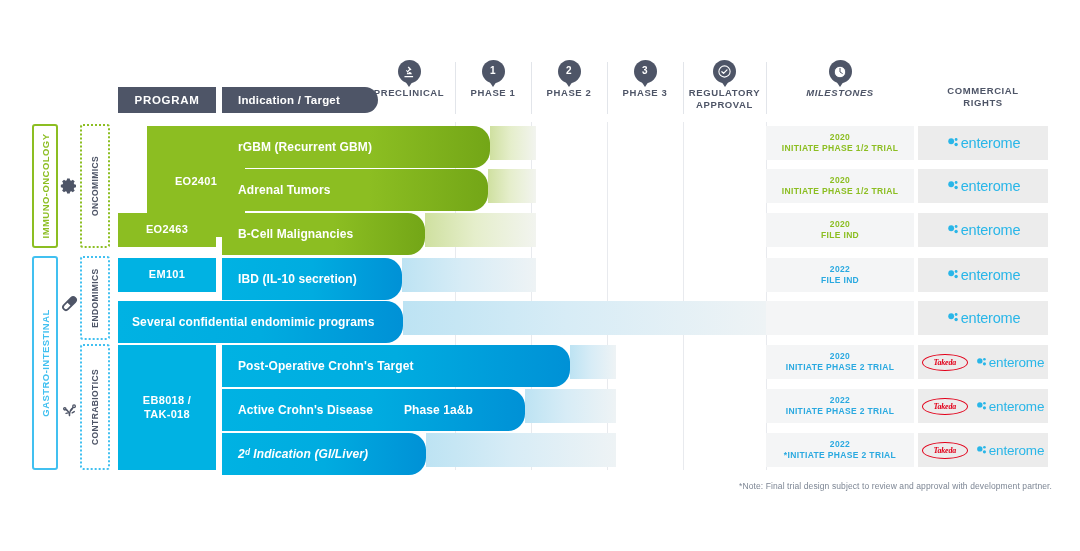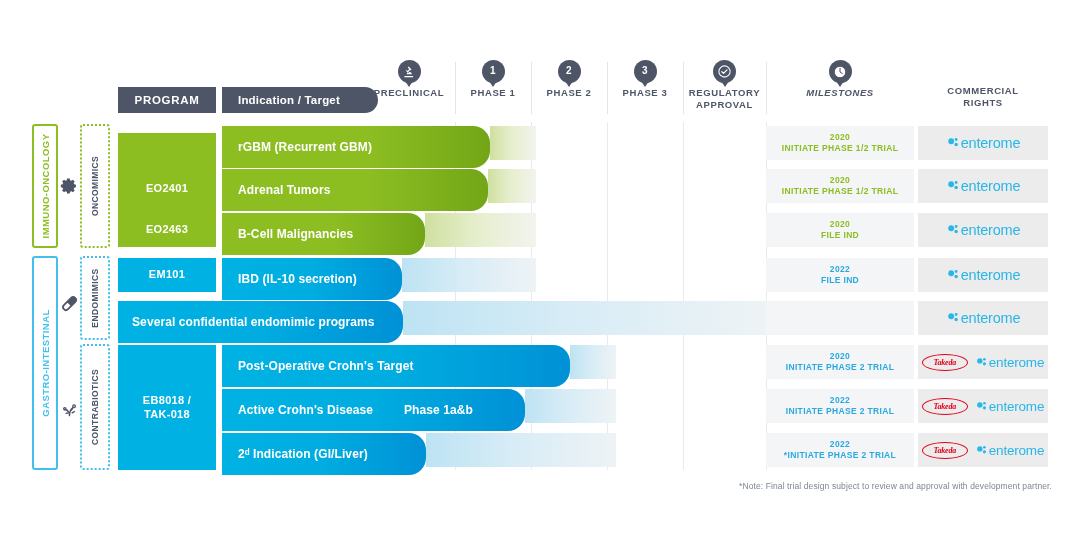--- a/index.html
+++ b/index.html
@@ -250,21 +250,21 @@
     </svg>
   </div>
 
   <div class="plat-bracket" id="pl-endo" style="top:256px;height:84px;">
     <div class="vtext">ENDOMIMICS</div>
   </div>
   <div class="plat-bracket" id="pl-contra" style="top:344px;height:126px;">
     <div class="vtext">CONTRABIOTICS</div>
   </div>
 
-  <div class="prog-cell prog-green" style="top:133px;height:111px;">EO2401</div>
+  <div class="prog-cell prog-green" style="top:126px;height:111px;margin-left:29px;">EO2401</div>
 
   <div class="prog-cell prog-green" style="top:213px;height:34px;">EO2463</div>
   <div class="prog-cell prog-blue" style="top:258px;height:34px;">EM101</div>
   <div class="prog-cell prog-blue" style="top:345px;height:125px;white-space:pre-line;">EB8018 /
 TAK-018</div>
 
   <div class="track" style="top:126px;">
     <div class="tail green" style="left:268px;right:544px;"></div>
     <div class="bar green" style="width:268px;">
       <span>rGBM (Recurrent GBM)</span>
@@ -413,21 +413,21 @@
         <circle cx="8" cy="9" r="5"></circle>
           <circle cx="16.5" cy="6" r="2.4"></circle>
           <circle cx="16.5" cy="14.5" r="2.9"></circle>
       </svg>
       <span class="word" style="font-size:13.5px;">enterome</span>
     </span>
   </div>
 
   <div class="track" style="top:433px;">
     <div class="tail blue" style="left:204px;right:464px;"></div>
-    <div class="bar blue" style="width:204px;">
+    <div class="bar blue" style="width:204px;font-style:italic;">
       <span>2ᵈ Indication (GI/Liver)</span>
     </div>
   </div>
   <div class="ms blue" style="top:433px;">
     <span>2022</span>
     <span>*INITIATE PHASE 2 TRIAL</span>
   </div>
   <div class="cr" style="top:433px;">
     <span class="takeda">
       <span>Takeda</span>

